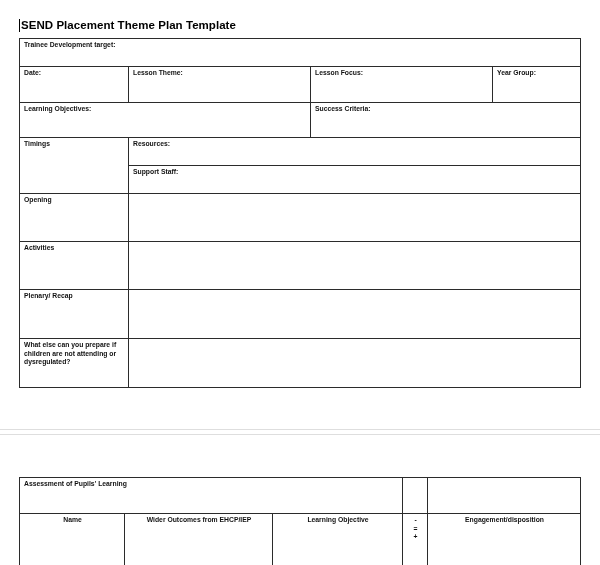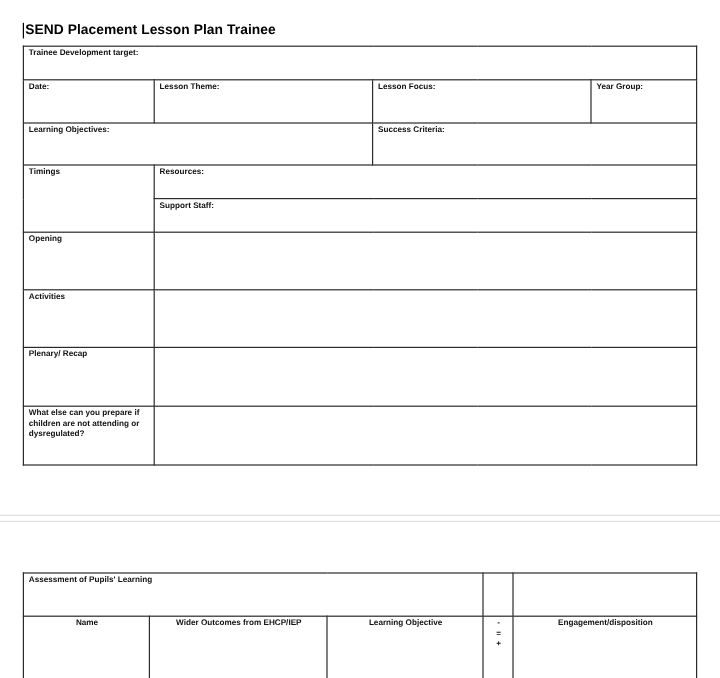--- a/index.html
+++ b/index.html
@@ -108,21 +108,21 @@
     padding-top: 9px;
     font-weight: normal;
   }
   .scale-cell div { letter-spacing: 0; }
 </style>
 </head>
 <body>
 
 <div class="doc-title-wrap">
   <div class="caret"></div>
-  <div class="doc-title">SEND Placement Lesson Plan Trainee</div>
+  <div class="doc-title">SEND Placement Theme Plan Template</div>
 </div>
 
 <table id="table-lesson-plan" class="doc-table">
   <colgroup>
     <col style="width:109px">
     <col style="width:182px">
     <col style="width:87px">
     <col style="width:95px">
     <col style="width:88px">
   </colgroup>

